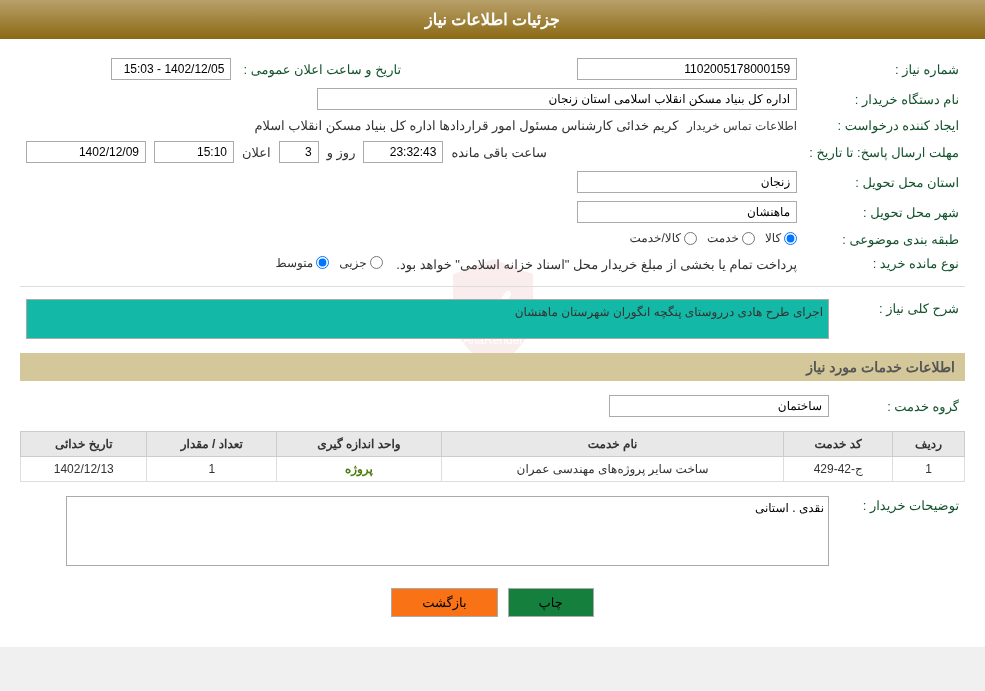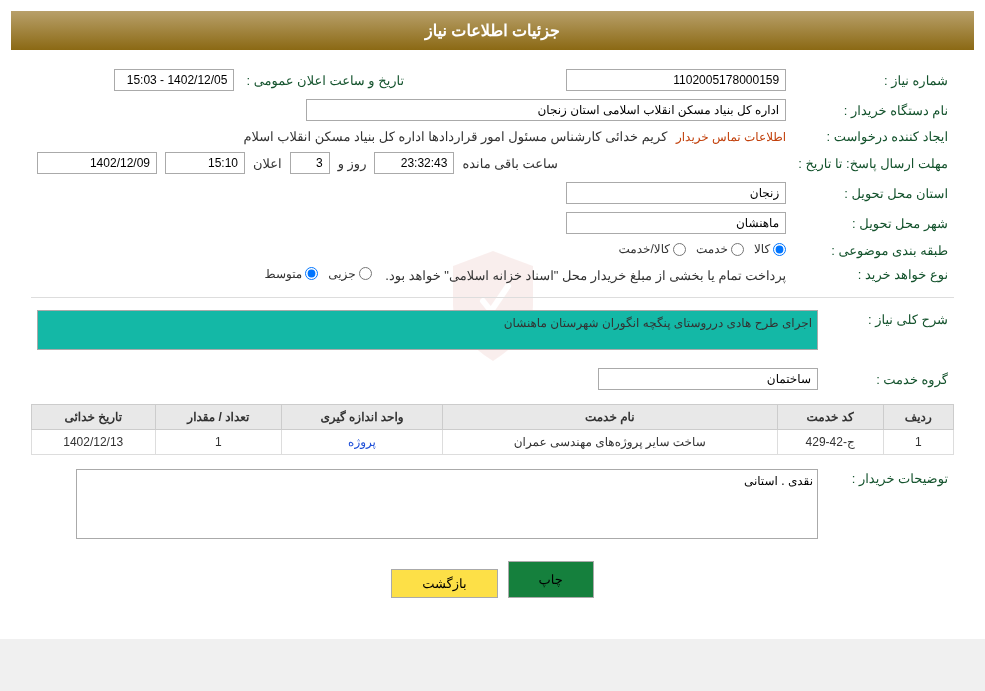--- a/index.html
+++ b/index.html
@@ -7,21 +7,21 @@
       font-family: Tahoma, Arial, sans-serif;
       font-size: 13px;
       background: #f0f0f0;
       direction: rtl;
       color: #333;
     }
     .page-wrapper {
       max-width: 985px;
       margin: 0 auto;
       background: #fff;
-      padding: 11px;
+      padding: 0;
     }
     .header-bar {
       background: linear-gradient(to bottom, #b8a06a, #8b6914);
       color: white;
       text-align: center;
       padding: 10px 20px;
       font-size: 16px;
       font-weight: bold;
     }
     .content-area {
@@ -58,21 +58,21 @@
     .input-medium {
       width: 220px;
     }
     .input-small {
       width: 120px;
     }
     .input-tiny {
       width: 80px;
     }
     .info-link {
-      color: #c2410c;
+      color: #404040;
       text-decoration: none;
       font-size: 12px;
     }
     .radio-group {
       display: inline-flex;
       gap: 10px;
       align-items: center;
     }
     .radio-group label {
       display: inline-flex;
@@ -130,22 +130,21 @@
       font-size: 13px;
       font-family: Tahoma, Arial, sans-serif;
       cursor: pointer;
       border: 1px solid #aaa;
       background: #f5f5f5;
     }
     .btn-print {
       background: #15803d;
     }
     .btn-back {
-      background: #fde047;
-      margin-top: 8px;
+      background: #f97316;
     }
     .divider {
       border: none;
       border-top: 1px solid #ddd;
       margin: 8px 0;
     }
     .watermark-area {
       position: relative;
       min-height: 80px;
     }
@@ -256,21 +255,21 @@
                 <label>
                   <input type="radio" name="tabaghebandi" style=""> خدمت
                 </label>
                 <label>
                   <input type="radio" name="tabaghebandi" style=""> کالا/خدمت
                 </label>
               </div>
             </td>
           </tr>
           <tr>
-            <td class="label-cell">نوع خواهد خرید :</td>
+            <td class="label-cell">نوع مانده خرید :</td>
             <td class="value-cell" colspan="3">
               <span style="margin-left:10px;">پرداخت تمام یا بخشی از مبلغ خریدار محل "اسناد خزانه اسلامی" خواهد بود.</span>
               <div class="radio-group" style="display:inline-flex;">
                 <label>
                   <input type="radio" name="farayand" style=""> جزیی
                 </label>
                 <label>
                   <input type="radio" name="farayand" checked="" style=""> متوسط
                 </label>
               </div>
@@ -289,20 +288,21 @@
             </td>
             <td class="value-cell">
               <div style="border:1px solid #aaa; padding:5px; min-height:40px; background:#14b8a6; font-size:12px; text-align:right;">
                 <span>اجرای طرح هادی درروستای پنگچه انگوران  شهرستان ماهنشان</span>
               </div>
             </td>
           </tr>
         </tbody>
           </table>
 
+        <div class="section-subtitle">اطلاعات خدمات مورد نیاز</div>
 
         <table class="form-table">
           <tbody>
               <tr>
             <td class="label-cell">گروه خدمت :</td>
             <td class="value-cell">
               <input type="text" class="input-box input-medium" readonly="" value="ساختمان" style="">
             </td>
           </tr>
         </tbody>
@@ -317,21 +317,21 @@
               <th>واحد اندازه گیری</th>
               <th>تعداد / مقدار</th>
               <th>تاریخ خدائی</th>
             </tr>
           </thead>
           <tbody id="services-tbody">
           <tr>
       <td>1</td>
       <td>ج-42-429</td>
       <td>ساخت سایر پروژه‌های مهندسی عمران</td>
-      <td style="color:#1d4ed8;">پروژه</td>
+      <td style="color:#4d7c0f;font-weight:bold;">پروژه</td>
       <td>1</td>
       <td>1402/12/13</td>
     </tr>
             </tbody>
         </table>
 
         <table class="form-table" style="margin-top:10px;">
           <tbody>
               <tr>
             <td class="label-cell" style="vertical-align:top; padding-top:6px;">

